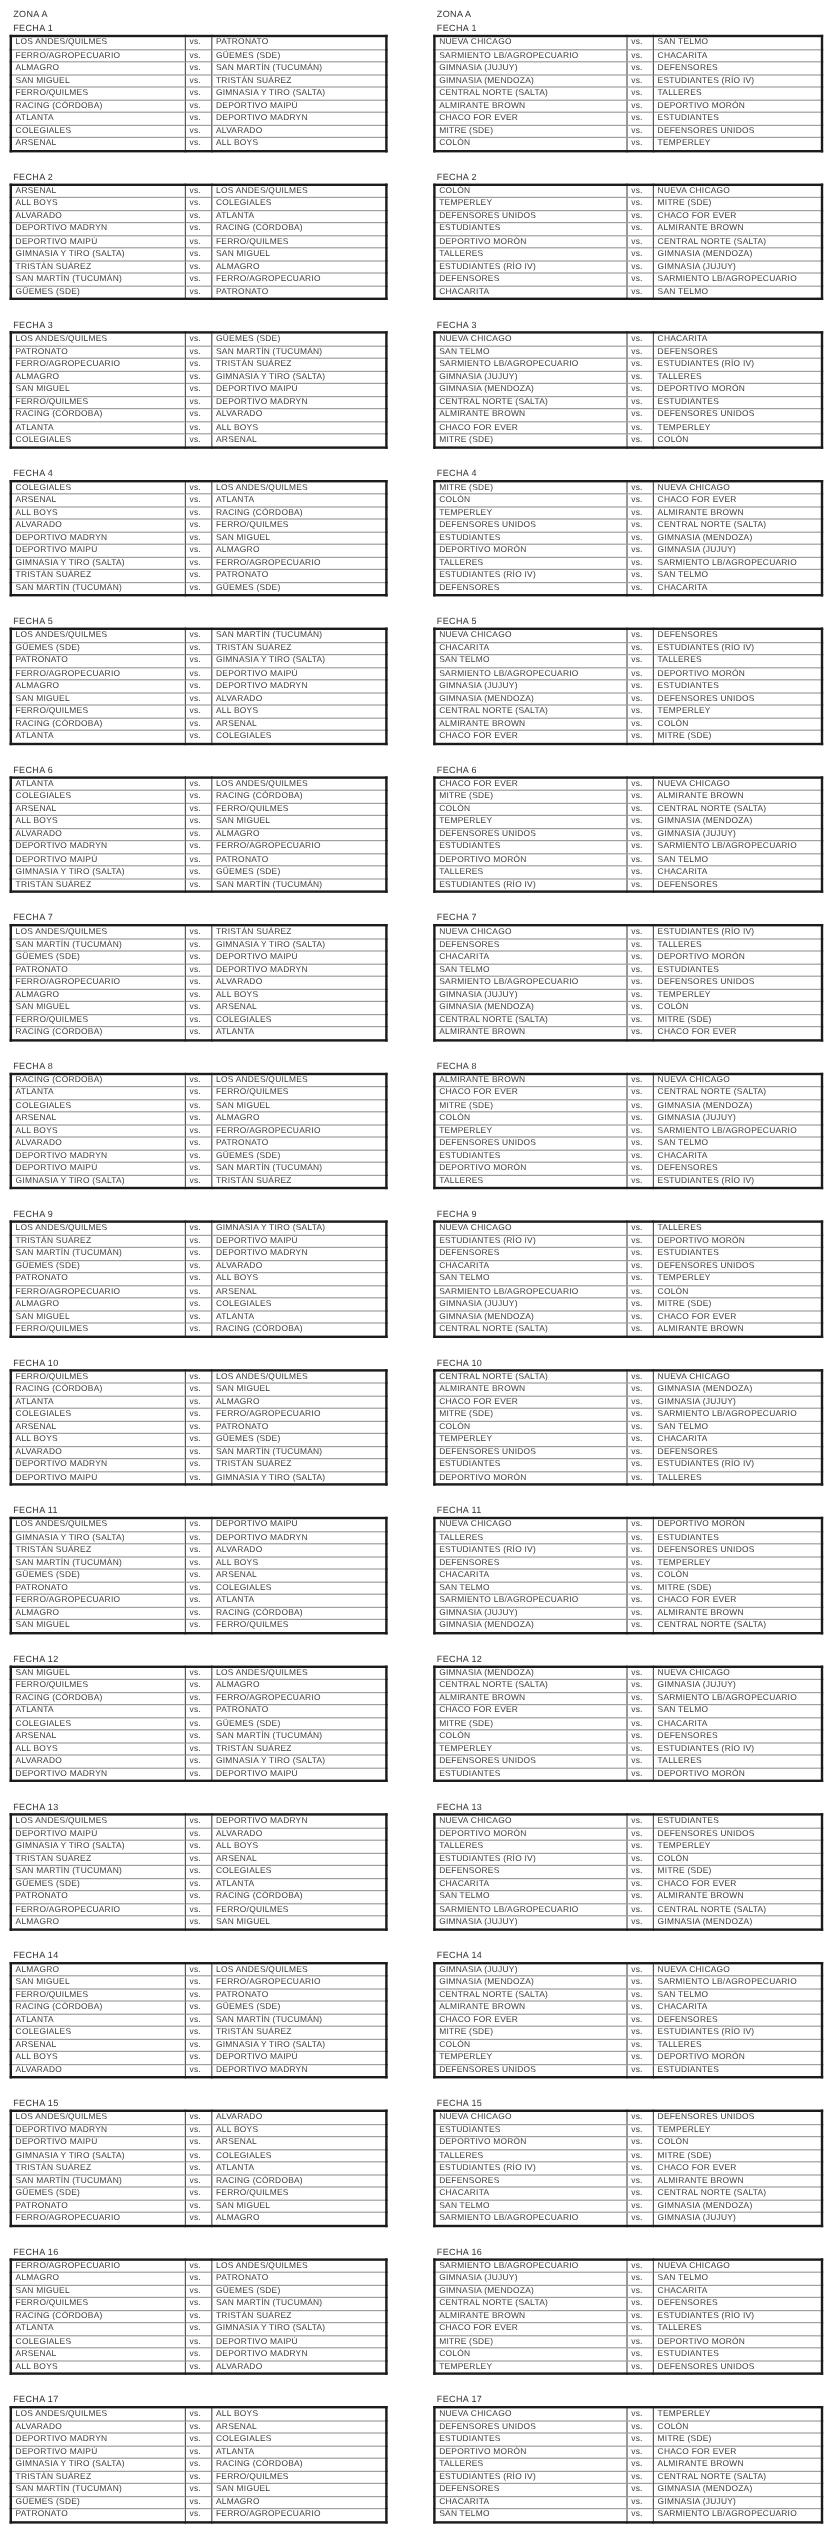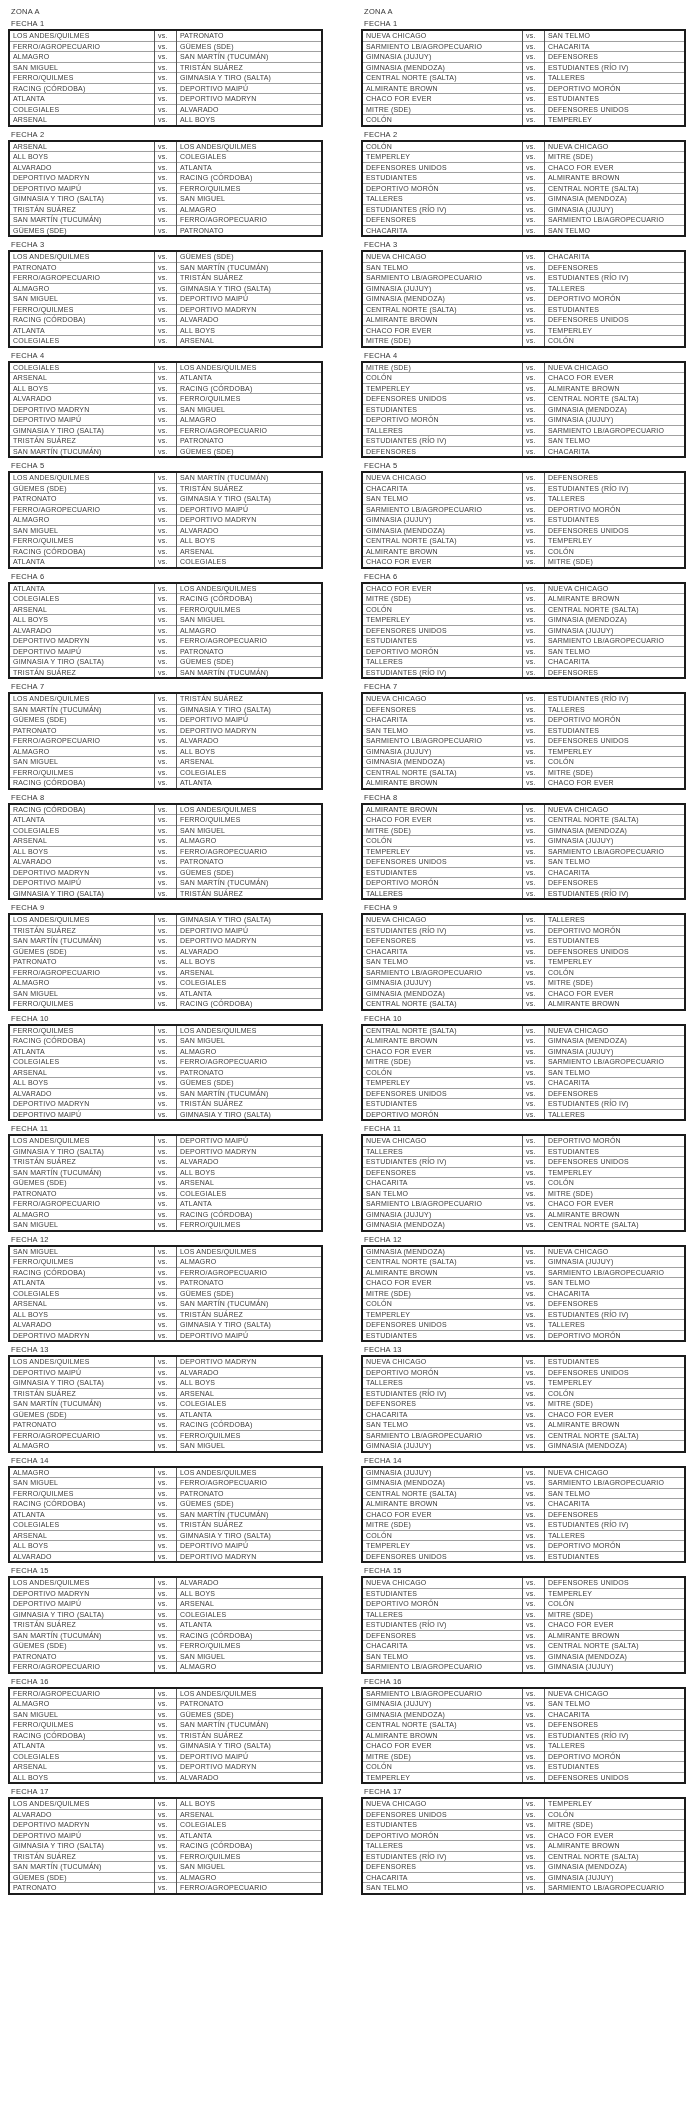--- a/index.html
+++ b/index.html
@@ -11,21 +11,21 @@
     color: #3b3b3b;
   }
   .page { padding: 6px 0 0 8px; }
   .columns { display: flex; align-items: flex-end; }
   .zone-col.z0 { width: 315px; margin-right: 38px; }
   .zone-col.z1 { width: 325px; }
   .zone-title {
     font-size: 7.5px; line-height: 11px; letter-spacing: 0.3px;
     padding-left: 3px; color: #333333; white-space: nowrap;
   }
-  .fecha-block { margin-bottom: 2px; }
+  .fecha-block { margin-bottom: 15px; }
   .fecha-label {
     font-size: 7.5px; line-height: 11px; letter-spacing: 0.3px;
     padding-left: 3px; margin-top: 1px; color: #333333; white-space: nowrap;
   }
   table.fixture-table {
     width: 100%;
     border-collapse: collapse;
     table-layout: fixed;
     border: 2px solid #1b1b1b;
     background: #ffffff;

